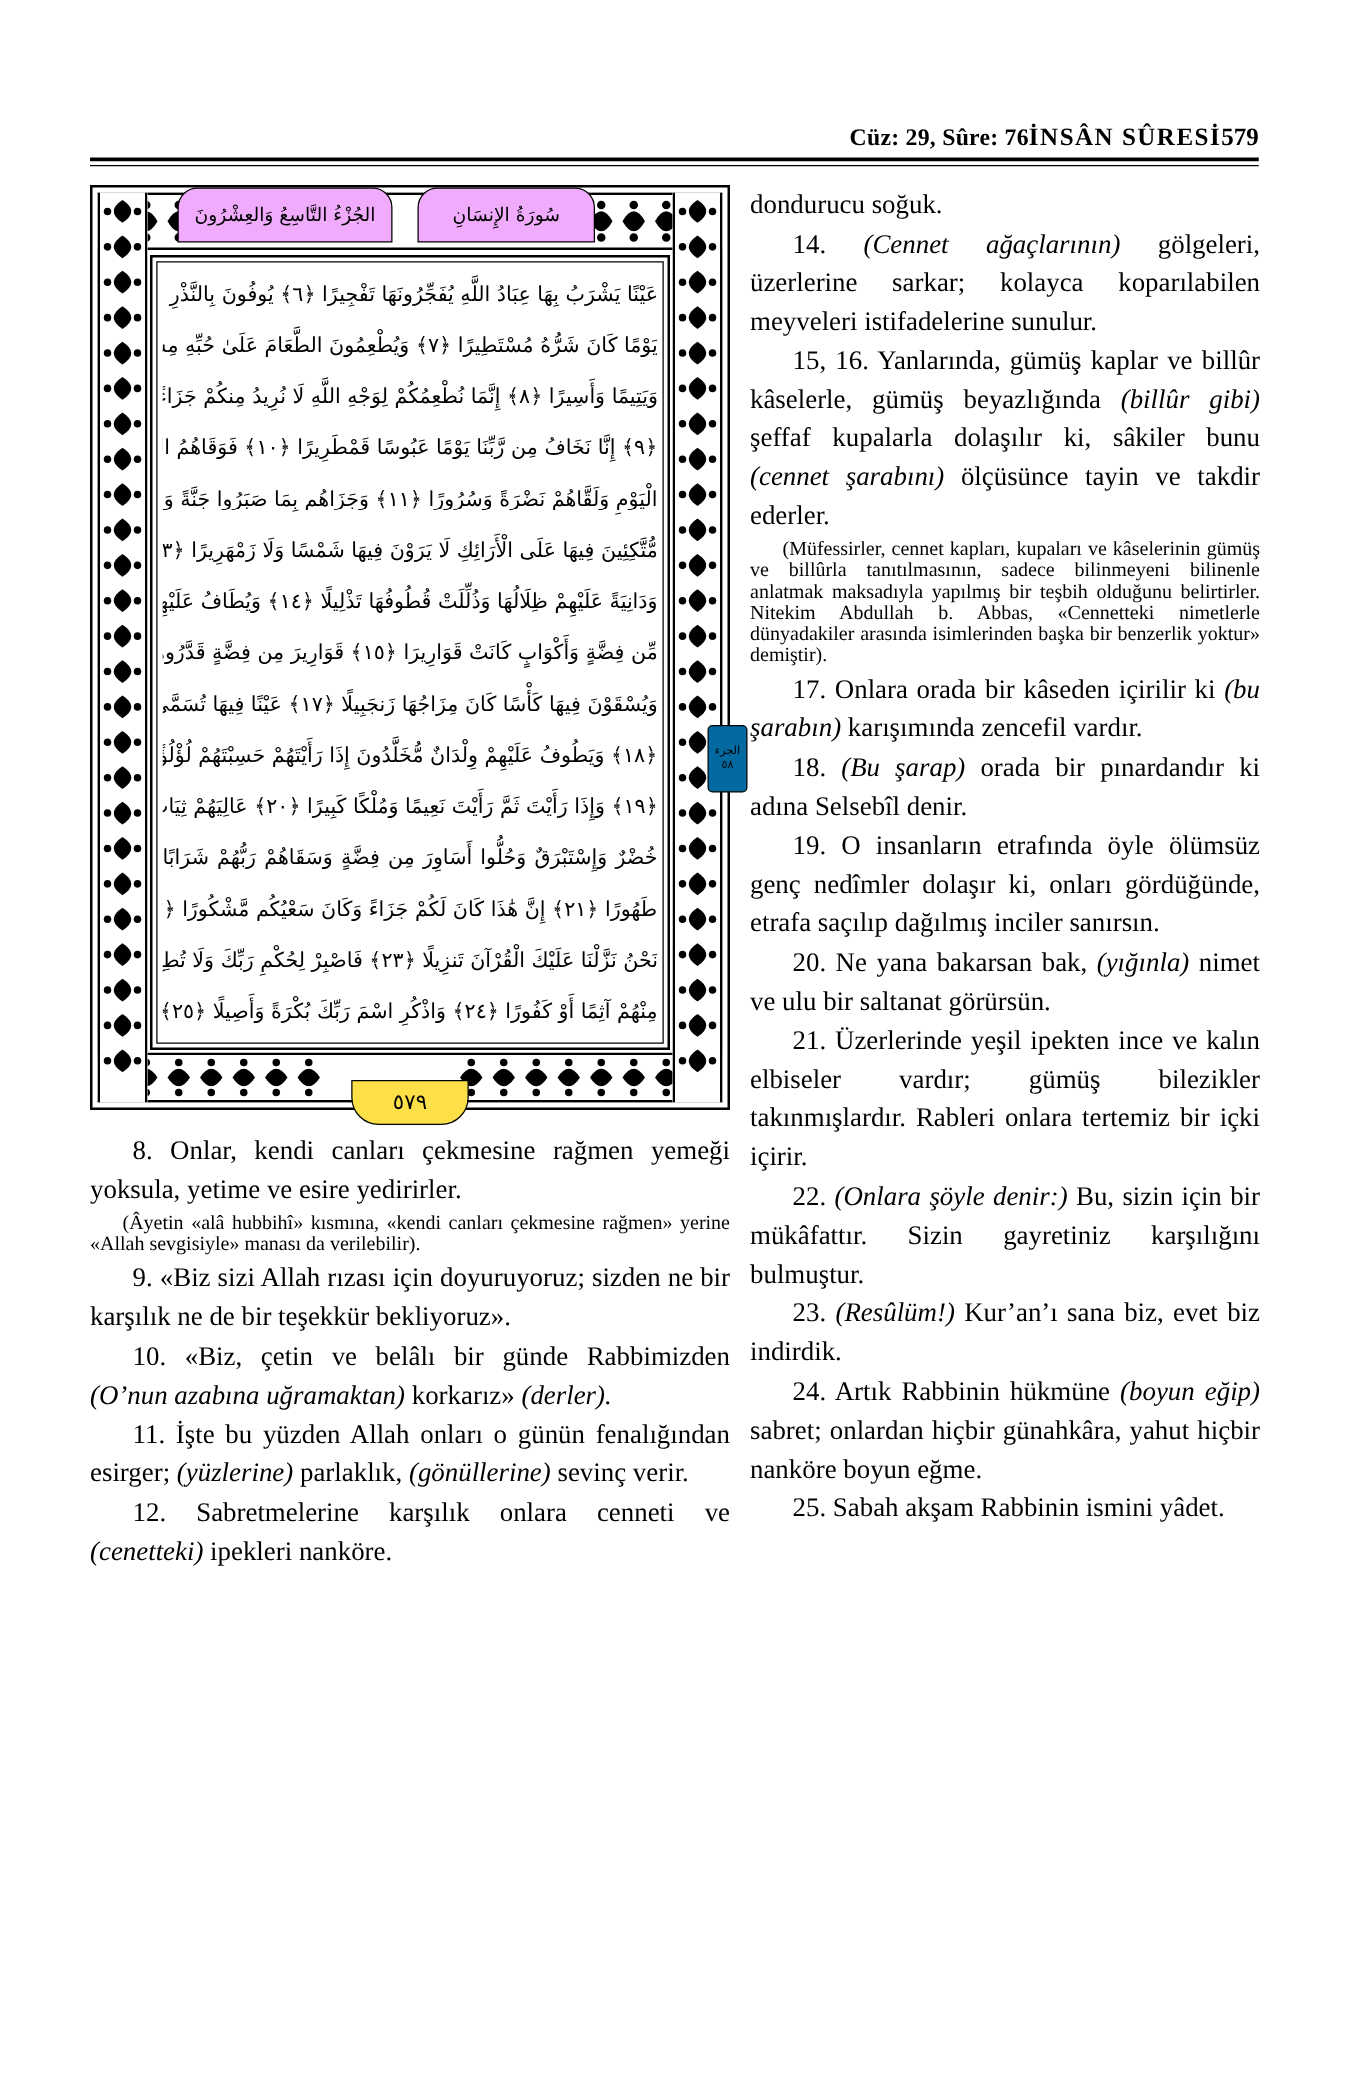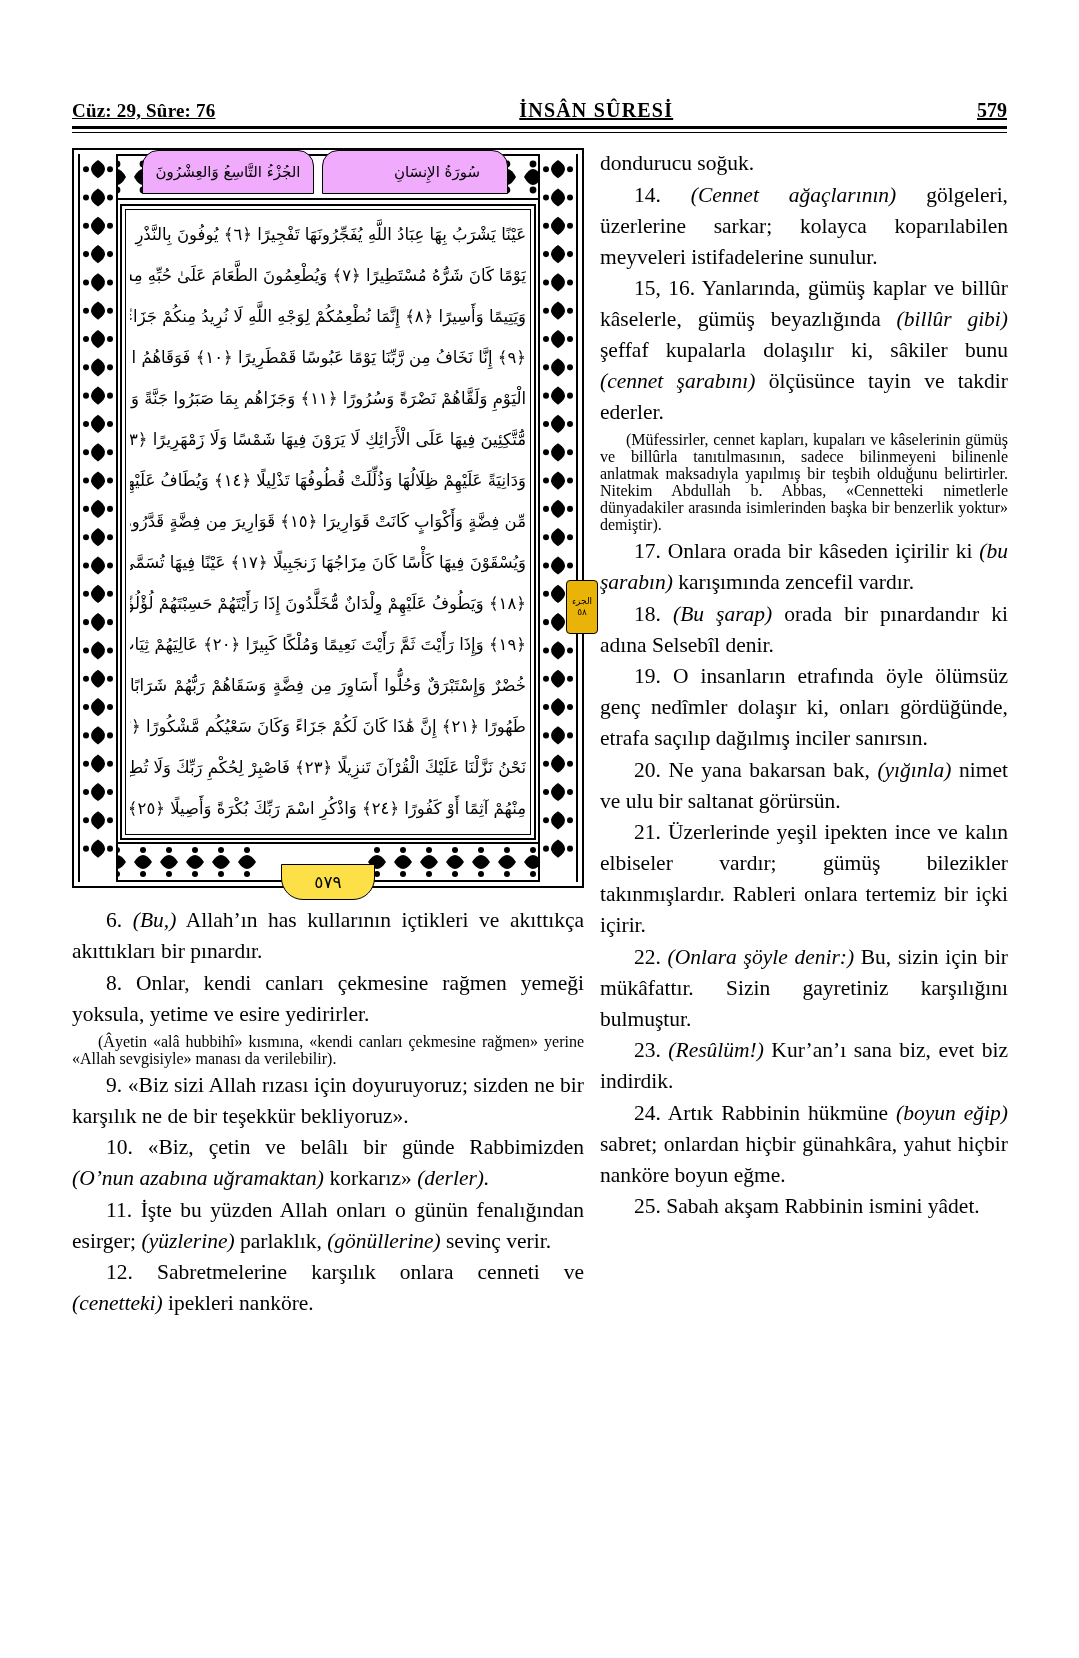--- a/index.html
+++ b/index.html
@@ -11,21 +11,21 @@
     overflow:hidden;
   }
   .page{
     position:absolute; left:0; top:0; width:1079px; height:1658px;
     padding:0; box-sizing:border-box;
   }
 
   
   .runhead{
     position:absolute; left:72px; top:82px; width:935px; height:40px;
-    display:flex; align-items:flex-end; justify-content:space-between;text-decoration:underline;
+    display:flex; align-items:flex-end; justify-content:flex-end;
   }
   .runhead .rh-left{font-size:19px; font-weight:bold; letter-spacing:.2px;}
   .runhead .rh-center{font-size:20px; font-weight:bold; letter-spacing:1.2px;}
   .runhead .rh-right{font-size:20px; font-weight:bold;}
   .headrule{
     position:absolute; left:72px; top:126px; width:935px;
     border-top:3px solid #000;
   }
   .headrule:after{
     content:""; display:block; position:absolute; left:0; top:3px;
@@ -102,21 +102,21 @@
     border-radius:16px 16px 0 0;
     display:flex; align-items:center; justify-content:center;
     font-family:"DejaVu Sans", sans-serif;
     font-size:15px;
     direction:rtl;
     white-space:nowrap;
     z-index:5;
     margin-left:12px;
   }
   .cartouche.juz{ left:58px; width:170px; }
-  .cartouche.sure{ left:238px; width:140px;padding-left:44px; }
+  .cartouche.sure{ left:250px; width:140px; }
 
   
   .ayat{
     position:absolute; left:58px; top:66px; right:58px; bottom:58px;
     direction:rtl;
     font-family:"DejaVu Sans", sans-serif;
     font-size:16.5px;
     line-height:41px;
     text-align:justify;
     color:#000;
@@ -128,21 +128,21 @@
     height:41px;
     overflow:hidden;
     text-align:justify;
     text-align-last:justify;
   }
 
   
   .hizb-tab{
     position:absolute; right:-14px; top:432px;
     width:30px; height:52px;
-    background:#eab308;
+    background:#0369a1;
     border:1.5px solid #000;
     border-radius:4px;
     display:flex; flex-direction:column; align-items:center; justify-content:center;
     font-family:"DejaVu Sans", sans-serif;
     font-size:9px; line-height:11px;
     direction:rtl;
     z-index:6;
   }
 
   
@@ -623,21 +623,20 @@
 
     <div class="hizb-tab">
       <span>الجزء</span>
       <span>٥٨</span>
     </div>
 
     <div class="pagemed">٥٧٩</div>
   </div>
 
   <div class="col-left" id="col-left">
-      <p class="v"><span>6.</span> <span class="it">(Bu,)</span><span> Allah’ın has kullarının içtikleri ve akıttıkça akıttıkları bir pınardır.</span></p>
       <p class="v"><span>8.</span> <span>Onlar, kendi canları çekmesine rağmen yemeği yoksula, yetime ve esire yedirirler.</span></p>
       <p class="note"><span>(Âyetin «alâ hubbihî» kısmına, «kendi canları çekmesine rağmen» yerine «Allah sevgisiyle» manası da verilebilir).</span></p>
       <p class="v"><span>9.</span> <span>«Biz sizi Allah rızası için doyuruyoruz; sizden ne bir karşılık ne de bir teşekkür bekliyoruz».</span></p>
       <p class="v"><span>10.</span> <span>«Biz, çetin ve belâlı bir günde Rabbimizden </span><span class="it">(O’nun azabına uğramaktan)</span><span> korkarız» </span><span class="it">(derler).</span></p>
       <p class="v"><span>11.</span> <span>İşte bu yüzden Allah onları o günün fenalığından esirger; </span><span class="it">(yüzlerine)</span><span> parlaklık, </span><span class="it">(gönüllerine)</span><span> sevinç verir.</span></p>
       <p class="v"><span>12.</span> <span>Sabretmelerine karşılık onlara cenneti ve </span><span class="it">(cenetteki)</span><span> ipekleri nanköre.</span></p>
     </div>
 
   <div class="col-right" id="col-right">
       <p class="v first"><span>dondurucu soğuk.</span></p>

